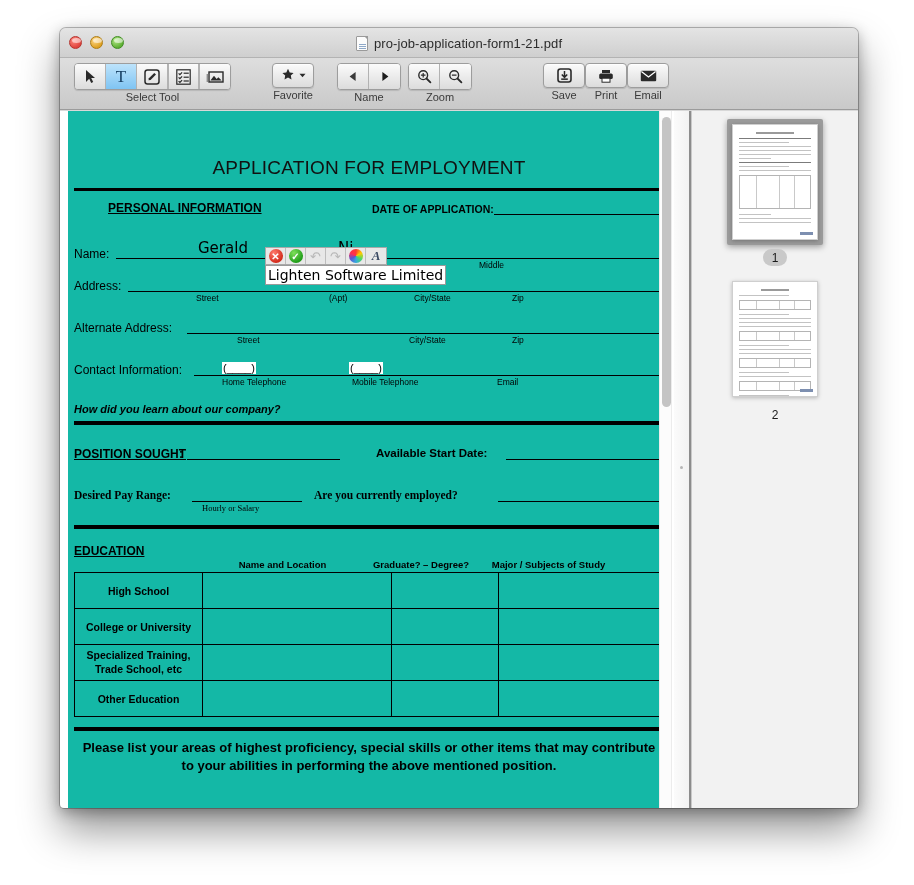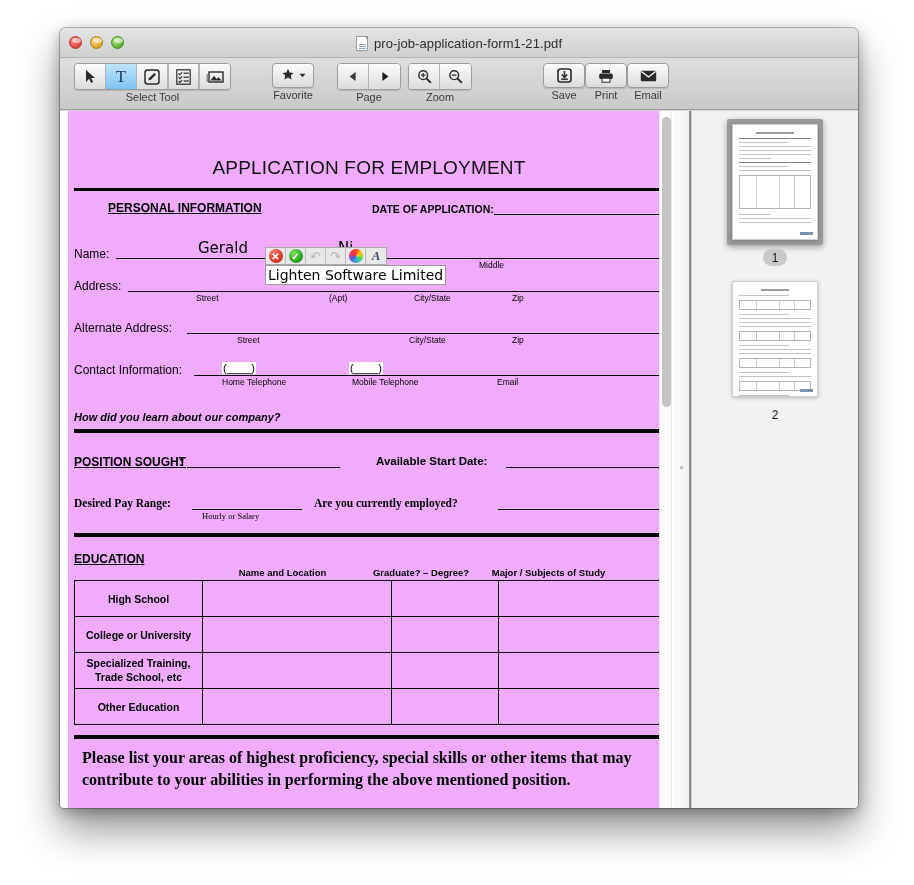--- a/index.html
+++ b/index.html
@@ -93,21 +93,21 @@
   .content{
     position:absolute; left:0; right:0; top:83px; bottom:0;
     background:#8c8c8c;
   }
   .pagepane{
     position:absolute; left:0; top:0; bottom:0; width:630px;
     background:#ffffff; border-right:1px solid #8c8c8c;
     overflow:hidden;
   }
   .sheet{
-    position:absolute; left:8px; top:0; width:602px; background:#f0abfc;
+    position:absolute; left:8px; top:0; width:602px; background:#14b8a6;
   }
 
   
   .vscroll{
     position:absolute; right:17px; top:0; bottom:0; width:13px;
     background:#fcfcfc; border-left:1px solid #ececec; border-right:1px solid #ececec;
   }
   .vthumb{
     position:absolute; left:2px; top:6px; width:9px; height:290px;
     background:#c4c4c4; border-radius:5px;
@@ -175,21 +175,21 @@
   .fill{ border-bottom:1px solid #000; display:inline-block; vertical-align:bottom; }
 
   .hw{ font-family:"DejaVu Sans", sans-serif; font-size:15px; color:#000; }
 
   
   table.edu{ border-collapse:collapse; width:100%; margin-top:2px; }
   table.edu td{ border:1px solid #000; height:36px; font-size:10.5px; font-weight:bold; text-align:center; }
   table.edu td.lead{ width:120px; }
   .colhdr{ display:flex; font-size:9.5px; font-weight:bold; }
 
-  .note{ font-size:16px; font-weight:bold; text-align:left; line-height:1.35;font-family:Liberation Serif, serif; }
+  .note{ font-size:13px; font-weight:bold; text-align:center; line-height:1.35; }
   .wline{ border-bottom:1px solid #000; height:22px; }
 
   
   .editpop{
     position:absolute; left:0; top:0; z-index:40;
   }
   .pop-tools{
     display:flex; background:#e2e2e2; border:1px solid #a9a9a9; height:18px; width:122px;
   }
   .ptool{ width:20px; height:16px; display:flex; align-items:center; justify-content:center;
@@ -283,21 +283,21 @@
           <svg class="ic" width="10" height="11" viewBox="0 0 10 11">
             <path d="M7.6 1 L7.6 10 L1.6 5.5 Z" fill="#3a3a3a"></path>
           </svg>
         </div>
         <div class="segbtn" style="width:32px;">
           <svg class="ic" width="10" height="11" viewBox="0 0 10 11">
             <path d="M2.4 1 L2.4 10 L8.4 5.5 Z" fill="#1d1d1d"></path>
           </svg>
         </div>
       </div>
-      <div class="caption">Page</div>
+      <div class="caption">Name</div>
     </div>
 
     <div class="tgroup" style="left:348px;">
       <div class="segbar" style="width:64px;margin:0 auto;">
         <div class="segbtn" style="width:32px;">
           <svg class="ic" width="15" height="15" viewBox="0 0 15 15">
             <circle cx="6.2" cy="6.2" r="4.4" fill="none" stroke="#2a2a2a" stroke-width="1.4"></circle>
             <path d="M9.5 9.5 L13.4 13.4" stroke="#2a2a2a" stroke-width="1.8" stroke-linecap="round"></path>
             <path d="M3.9 6.2 H8.5 M6.2 3.9 V8.5" stroke="#2a2a2a" stroke-width="1.2"></path>
           </svg>
@@ -391,21 +391,21 @@
           <div class="row" style="margin-top:12px; height:30px;">
             <span class="lbl" style="position:absolute;left:0;top:0;">Contact Information:</span>
             <span class="fill" style="position:absolute;left:120px;top:12px;width:472px;"></span>
             <span class="lbl" style="position:absolute;left:148px;top:-1px;font-size:11px;background:#fff;padding:0 1px;">(____)</span>
             <span class="lbl" style="position:absolute;left:275px;top:-1px;font-size:11px;background:#fff;padding:0 1px;">(____)</span>
             <span class="sub" style="left:148px;top:14px;">Home Telephone</span>
             <span class="sub" style="left:278px;top:14px;">Mobile Telephone</span>
             <span class="sub" style="left:423px;top:14px;">Email</span>
           </div>
 
-          <div style="margin-top:14px;">
+          <div style="margin-top:6px;">
             <span style="font-size:11px;font-weight:bold;font-style:italic;">How did you learn about our company?</span>
           </div>
           <div class="thickrule" style="margin-top:4px;"></div>
 
           <div class="row" style="margin-top:22px; height:20px;">
             <span class="sec-head" style="position:absolute;left:0;top:0;">POSITION SOUGHT</span>
             <span class="lbl b" style="position:absolute;left:105px;top:0;">:</span>
             <span class="fill" style="position:absolute;left:113px;top:12px;width:153px;"></span>
             <span class="lbl b" style="position:absolute;left:302px;top:0;font-size:11.5px;">Available Start Date:</span>
             <span class="fill" style="position:absolute;left:432px;top:12px;width:160px;"></span>

